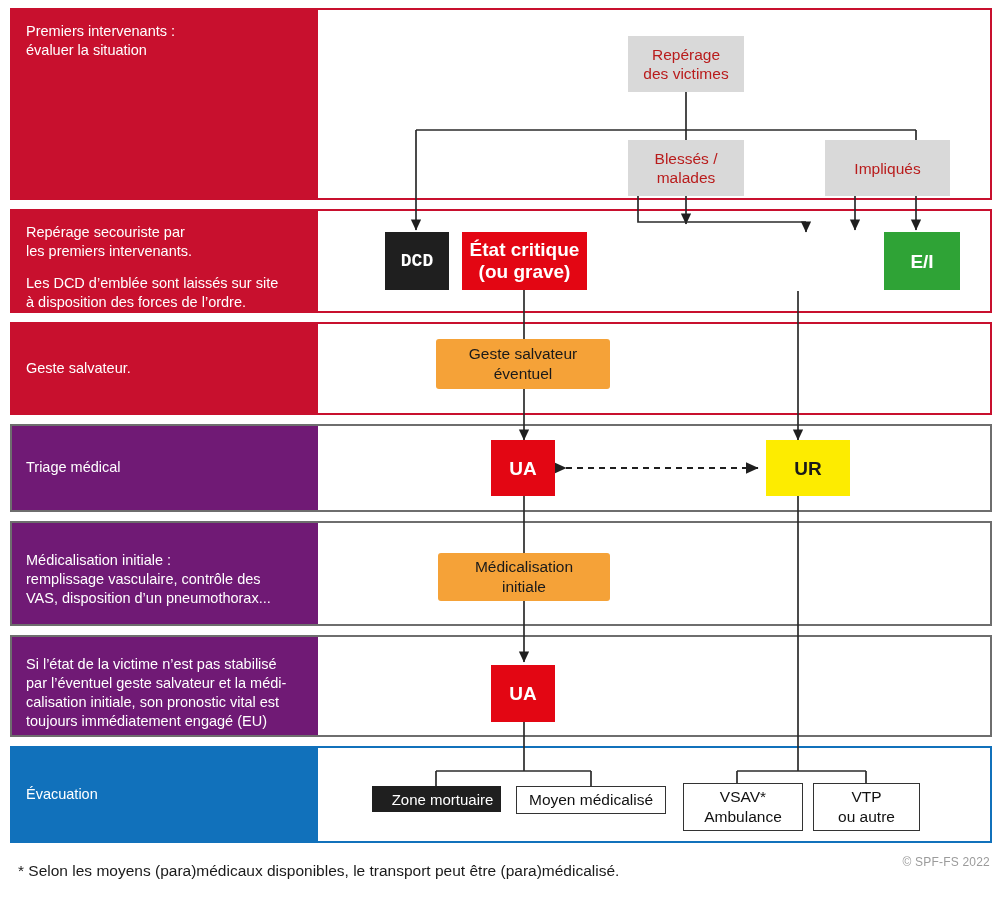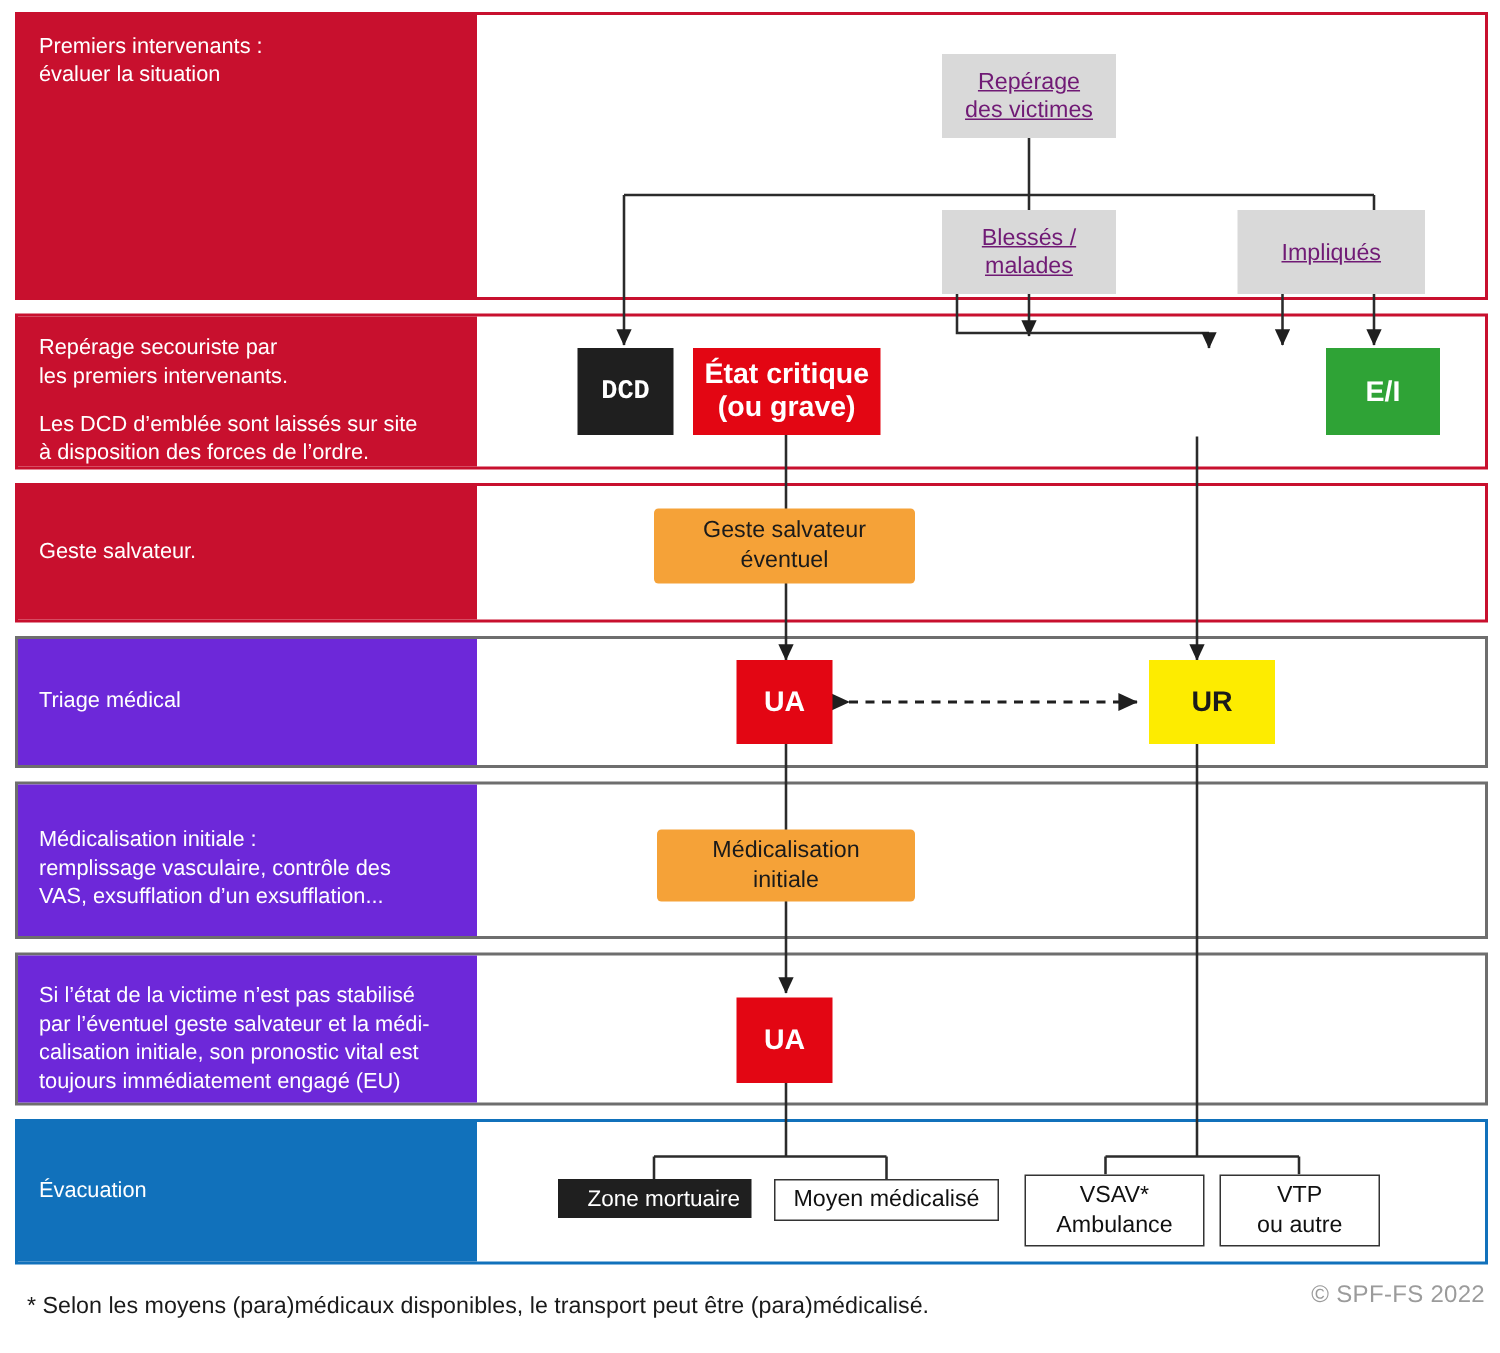--- a/index.html
+++ b/index.html
@@ -22,55 +22,55 @@
 
   .rowlabel {
     position:absolute;
     left:0; top:0;
     background:#c8102e;
     color:#ffffff;
     font-size:14.5px;
     line-height:19px;
     padding:12px 14px 0 14px;
   }
-  .rowlabel.gray { background:#6d28d9; }
+  .rowlabel.gray { background:#701a75; }
   .rowlabel.blue { background:#1171bb; }
   .rowlabel p + p { margin-top:13px; }
 
   
   .node {
     position:absolute;
     display:flex; align-items:center; justify-content:center;
     text-align:center;
     font-size:15.5px;
     line-height:19px;
     z-index:5;
   }
-  .n-gray   { background:#d9d9d9; color:#701a75;text-decoration:underline; }
+  .n-gray   { background:#d9d9d9; color:#b91c1c; }
   .n-black  { background:#1f1f1f; color:#ffffff; font-weight:bold; font-size:18px;font-family:Liberation Mono, monospace;}
   .n-red    { background:#e30613; color:#ffffff; font-weight:bold; font-size:19px; line-height:22px;}
   .n-yellow { background:#fdec00; color:#1a1a1a; font-weight:bold; font-size:19px; line-height:22px;}
   .n-green  { background:#2fa336; color:#ffffff; font-weight:bold; font-size:19px;}
   .n-orange { background:#f5a238; color:#1a1a1a; font-size:15.5px; line-height:20px;}
   .n-redsq  { background:#e30613; color:#ffffff; font-weight:bold; font-size:19px;}
   .n-yelsq  { background:#fdec00; color:#1a1a1a; font-weight:bold; font-size:19px;}
   .n-blackline { background:#1f1f1f; color:#ffffff; font-size:15px;padding-left:12px; }
   .n-outline { background:#ffffff; color:#111111; border:1.5px solid #333; font-size:15.5px; line-height:20px;}
 
   
   #wires { position:absolute; left:0; top:0; width:1000px; height:902px; z-index:2; pointer-events:none; }
 
   
   .footnote {
     position:absolute; left:18px; top:862px;
     font-size:15.5px; color:#1a1a1a;
   }
   .copyright {
     position:absolute; right:10px; top:855px;
-    font-size:16px; color:#9b9b9b; letter-spacing:.2px;
+    font-size:12px; color:#9b9b9b; letter-spacing:.2px;
   }
 </style>
 </head>
 <body>
 
 <div id="root">
 
   <div class="row" style="left:10px; top:8px; width:982px; height:192px;"></div>
   <div class="row" style="left:10px; top:209px; width:982px; height:104px;"></div>
   <div class="row" style="left:10px; top:322px; width:982px; height:93px;"></div>
@@ -95,21 +95,21 @@
     <p><span>Geste salvateur.</span></p>
   </div>
 
   <div class="rowlabel gray" style="left:12px; top:426px; width:306px; height:84px; padding-top:32px;">
     <p><span>Triage médical</span></p>
   </div>
 
   <div class="rowlabel gray" style="left:12px; top:523px; width:306px; height:101px; padding-top:28px;">
     <p><span>Médicalisation initiale :</span><br>
        <span>remplissage vasculaire, contrôle des</span><br>
-       <span>VAS, exsufflation d’un exsufflation...</span></p>
+       <span>VAS, disposition d’un pneumothorax...</span></p>
   </div>
 
   <div class="rowlabel blue" style="left:12px; top:748px; width:306px; height:93px; padding-top:37px;">
     <p><span>Évacuation</span></p>
   </div>
 
   <div class="rowlabel gray" style="left:12px; top:637px; width:306px; height:98px; padding-top:18px;">
     <p><span>Si l’état de la victime n’est pas stabilisé</span><br>
        <span>par l’éventuel geste salvateur et la médi-</span><br>
        <span>calisation initiale, son pronostic vital est</span><br>

